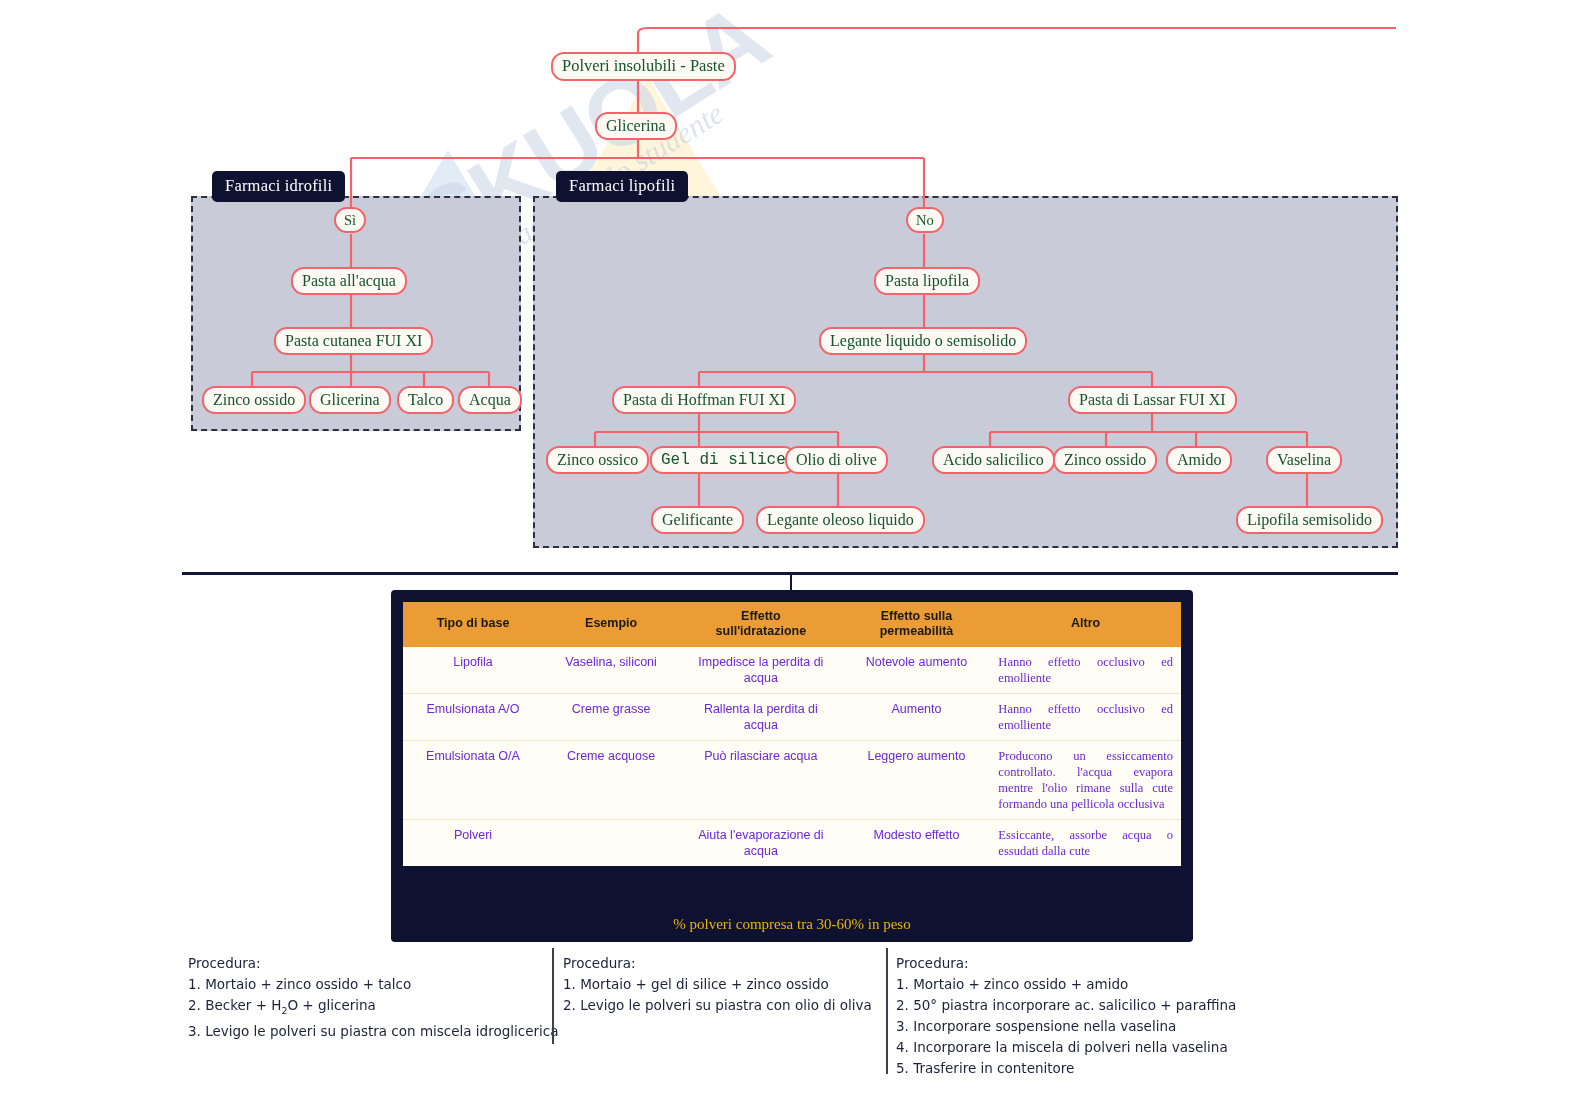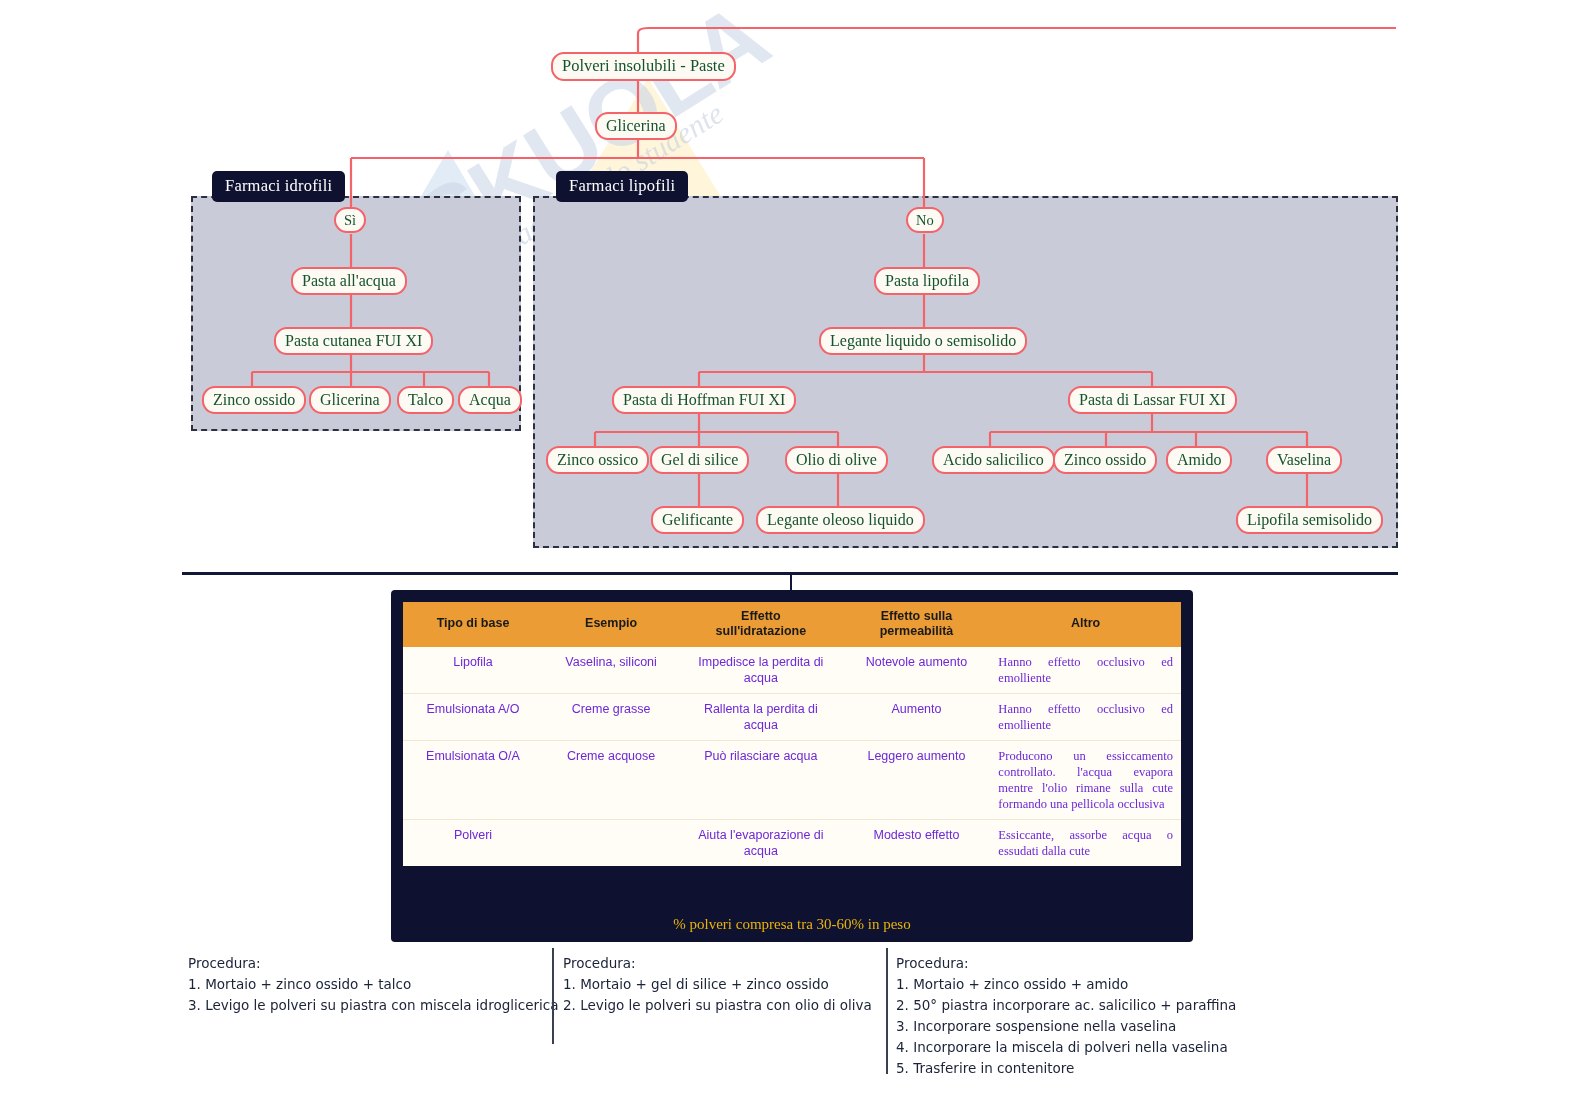--- a/index.html
+++ b/index.html
@@ -263,21 +263,21 @@
   <div class="node" style="left:309px; top:386px;">Glicerina</div>
   <div class="node" style="left:397px; top:386px;">Talco</div>
   <div class="node" style="left:458px; top:386px;">Acqua</div>
 
   <div class="node small" style="left:906px; top:207px;">No</div>
   <div class="node" style="left:874px; top:267px;">Pasta lipofila</div>
   <div class="node" style="left:819px; top:327px;">Legante liquido o semisolido</div>
 
   <div class="node" style="left:612px; top:386px;">Pasta di Hoffman FUI XI</div>
   <div class="node" style="left:546px; top:446px;">Zinco ossico</div>
-  <div class="node" style="left:650px; top:446px;">Gel di silice</div>
+  <div class="node" style="left:650px; top:446px;font-family:Liberation Mono, monospace;">Gel di silice</div>
   <div class="node" style="left:785px; top:446px;">Olio di olive</div>
   <div class="node" style="left:651px; top:506px;">Gelificante</div>
   <div class="node" style="left:756px; top:506px;">Legante oleoso liquido</div>
 
   <div class="node" style="left:1068px; top:386px;">Pasta di Lassar FUI XI</div>
   <div class="node" style="left:932px; top:446px;">Acido salicilico</div>
   <div class="node" style="left:1053px; top:446px;">Zinco ossido</div>
   <div class="node" style="left:1166px; top:446px;">Amido</div>
   <div class="node" style="left:1266px; top:446px;">Vaselina</div>
   <div class="node" style="left:1236px; top:506px;">Lipofila semisolido</div>
@@ -345,20 +345,21 @@
           <td class="c-altro">Essiccante, assorbe acqua o essudati dalla cute</td>
         </tr>
       </tbody>
     </table>
     <div class="table-footnote">% polveri compresa tra 30-60% in peso</div>
   </div>
 
   <div class="note" style="left:188px; top:953px;">
     <span class="ttl">Procedura:</span>
     <span class="step">1. Mortaio + zinco ossido + talco</span>
+    <span class="step">2. Becker + H<sub>2</sub>O + glicerina</span>
     <span class="step">3. Levigo le polveri su piastra con miscela idroglicerica</span>
   </div>
   <div class="note-sep" style="left:552px; top:948px; height:96px;"></div>
 
   <div class="note" style="left:563px; top:953px;">
     <span class="ttl">Procedura:</span>
     <span class="step">1. Mortaio + gel di silice + zinco ossido</span>
     <span class="step">2. Levigo le polveri su piastra con olio di oliva</span>
   </div>
   <div class="note-sep" style="left:886px; top:948px; height:126px;"></div>

